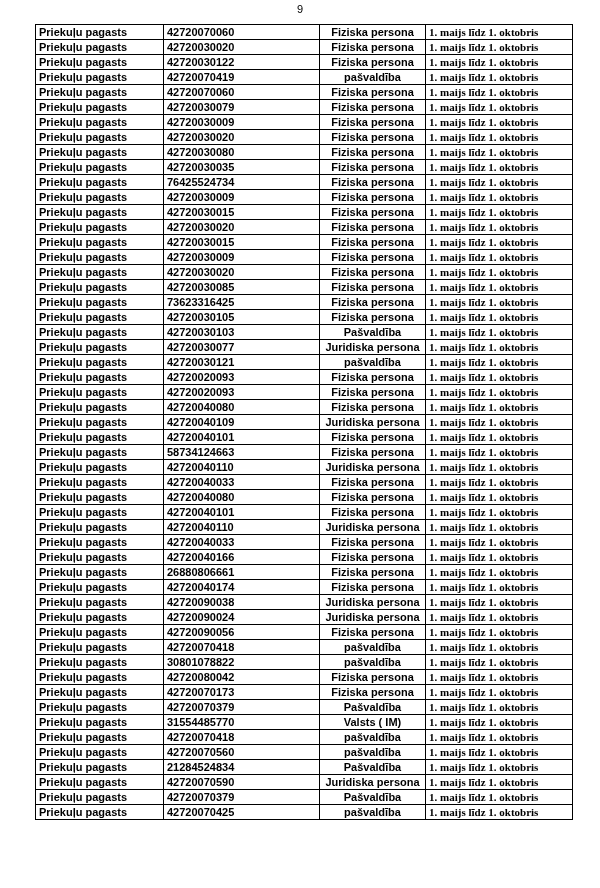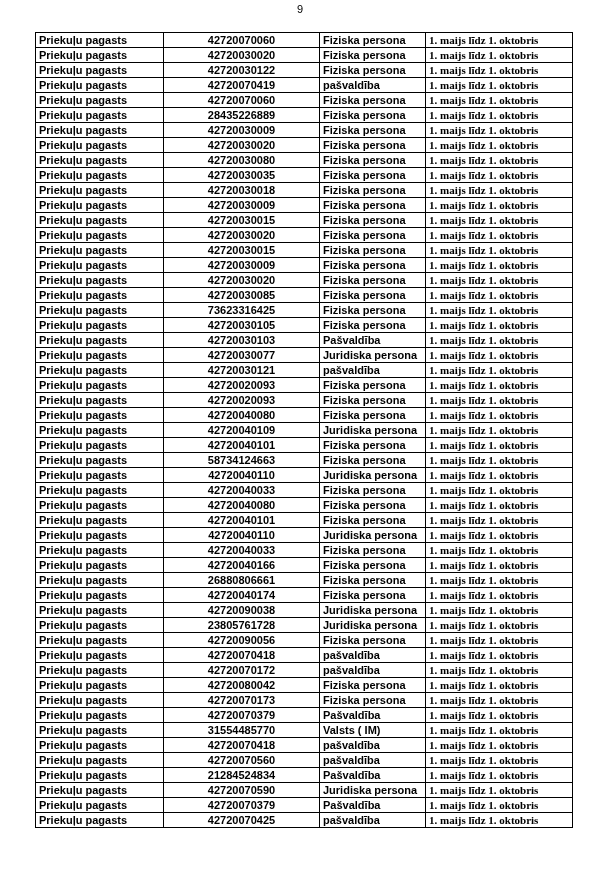--- a/index.html
+++ b/index.html
@@ -18,39 +18,39 @@
     position: absolute;
     top: 3px;
     left: 0;
     width: 100%;
     text-align: center;
     font-size: 11px;
     font-weight: 400;
   }
   table.doc-table {
     position: absolute;
-    top: 32px;
+    top: 24px;
     left: 35px;
     border-collapse: collapse;
     table-layout: fixed;
     width: 533px;
   }
   table.doc-table td {
     border: 1px solid #000000;
     font-size: 11px;
     font-weight: 700;
     line-height: 13px;
     height: 14px;
     padding: 0 3px;
     white-space: nowrap;
     overflow: hidden;
   }
   td.c0 { width: 121px; text-align: left; }
-  td.c1 { width: 149px; text-align: center; }
-  td.c2 { width: 99px;  text-align: left; }
+  td.c1 { width: 149px; text-align: left; }
+  td.c2 { width: 99px;  text-align: center; }
   td.c3 { width: 140px; text-align: left; font-family: Liberation Serif, serif; }
 </style>
 </head>
 <body>
 
 <div class="page-number">9</div>
 
 <table class="doc-table">
   <tbody>
       <tr>
@@ -78,21 +78,21 @@
         <td class="c3">1. maijs līdz 1. oktobris</td>
       </tr>
       <tr>
         <td class="c0">Priekuļu pagasts</td>
         <td class="c1">42720070060</td>
         <td class="c2">Fiziska persona</td>
         <td class="c3">1. maijs līdz 1. oktobris</td>
       </tr>
       <tr>
         <td class="c0">Priekuļu pagasts</td>
-        <td class="c1">28435226889</td>
+        <td class="c1">42720030079</td>
         <td class="c2">Fiziska persona</td>
         <td class="c3">1. maijs līdz 1. oktobris</td>
       </tr>
       <tr>
         <td class="c0">Priekuļu pagasts</td>
         <td class="c1">42720030009</td>
         <td class="c2">Fiziska persona</td>
         <td class="c3">1. maijs līdz 1. oktobris</td>
       </tr>
       <tr>
@@ -108,21 +108,21 @@
         <td class="c3">1. maijs līdz 1. oktobris</td>
       </tr>
       <tr>
         <td class="c0">Priekuļu pagasts</td>
         <td class="c1">42720030035</td>
         <td class="c2">Fiziska persona</td>
         <td class="c3">1. maijs līdz 1. oktobris</td>
       </tr>
       <tr>
         <td class="c0">Priekuļu pagasts</td>
-        <td class="c1">42720030018</td>
+        <td class="c1">76425524734</td>
         <td class="c2">Fiziska persona</td>
         <td class="c3">1. maijs līdz 1. oktobris</td>
       </tr>
       <tr>
         <td class="c0">Priekuļu pagasts</td>
         <td class="c1">42720030009</td>
         <td class="c2">Fiziska persona</td>
         <td class="c3">1. maijs līdz 1. oktobris</td>
       </tr>
       <tr>
@@ -282,39 +282,39 @@
         <td class="c3">1. maijs līdz 1. oktobris</td>
       </tr>
       <tr>
         <td class="c0">Priekuļu pagasts</td>
         <td class="c1">42720090038</td>
         <td class="c2">Juridiska persona</td>
         <td class="c3">1. maijs līdz 1. oktobris</td>
       </tr>
       <tr>
         <td class="c0">Priekuļu pagasts</td>
-        <td class="c1">23805761728</td>
+        <td class="c1">42720090024</td>
         <td class="c2">Juridiska persona</td>
         <td class="c3">1. maijs līdz 1. oktobris</td>
       </tr>
       <tr>
         <td class="c0">Priekuļu pagasts</td>
         <td class="c1">42720090056</td>
         <td class="c2">Fiziska persona</td>
         <td class="c3">1. maijs līdz 1. oktobris</td>
       </tr>
       <tr>
         <td class="c0">Priekuļu pagasts</td>
         <td class="c1">42720070418</td>
         <td class="c2">pašvaldība</td>
         <td class="c3">1. maijs līdz 1. oktobris</td>
       </tr>
       <tr>
         <td class="c0">Priekuļu pagasts</td>
-        <td class="c1">42720070172</td>
+        <td class="c1">30801078822</td>
         <td class="c2">pašvaldība</td>
         <td class="c3">1. maijs līdz 1. oktobris</td>
       </tr>
       <tr>
         <td class="c0">Priekuļu pagasts</td>
         <td class="c1">42720080042</td>
         <td class="c2">Fiziska persona</td>
         <td class="c3">1. maijs līdz 1. oktobris</td>
       </tr>
       <tr>

